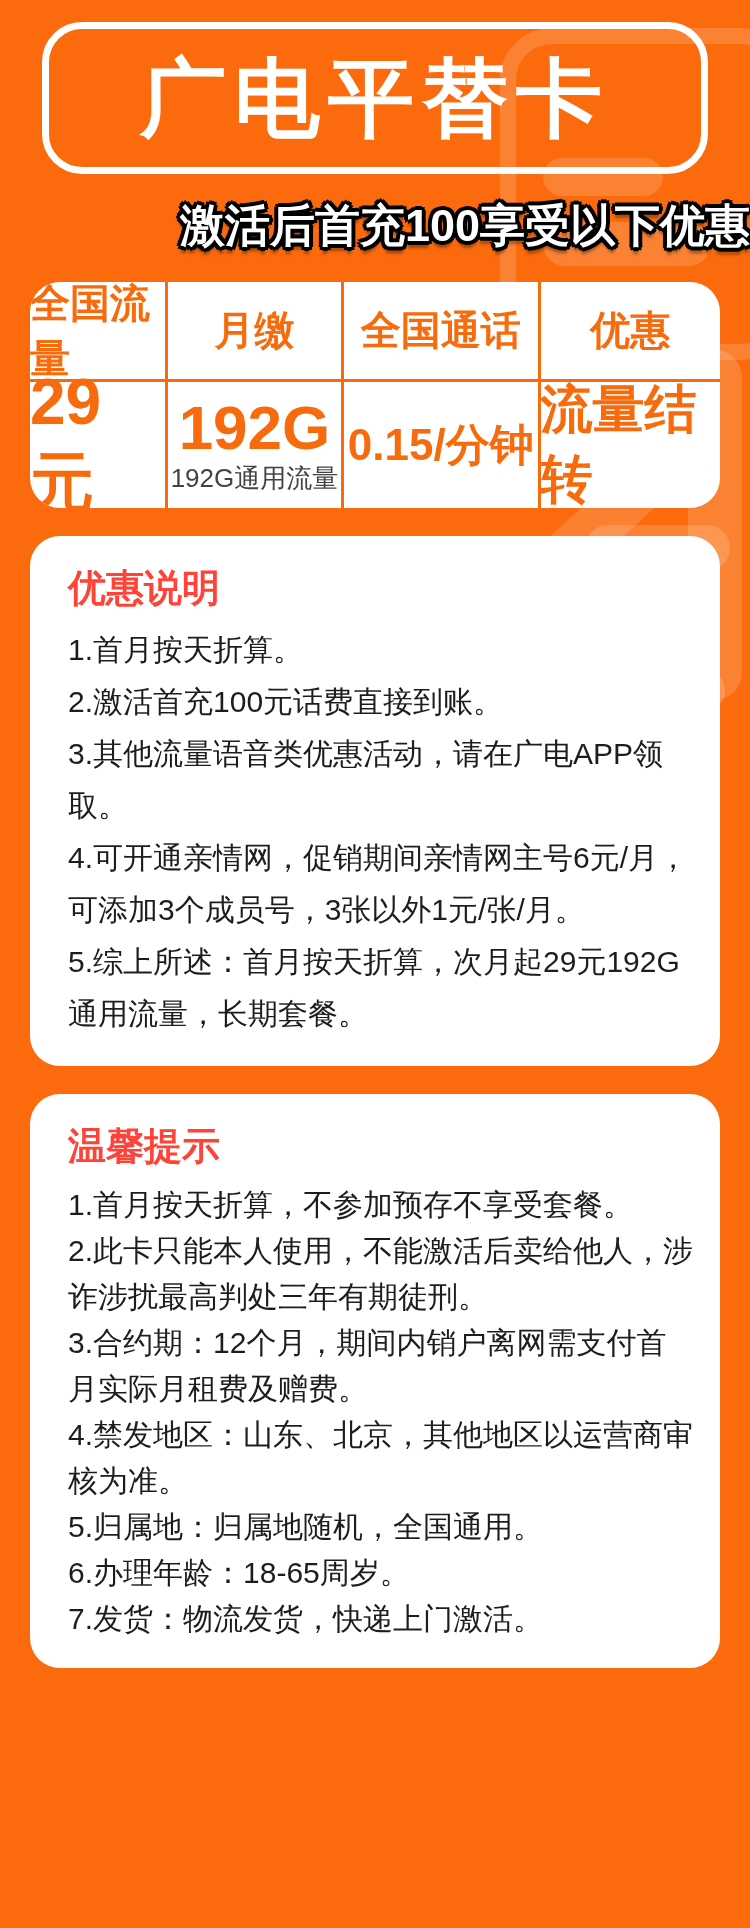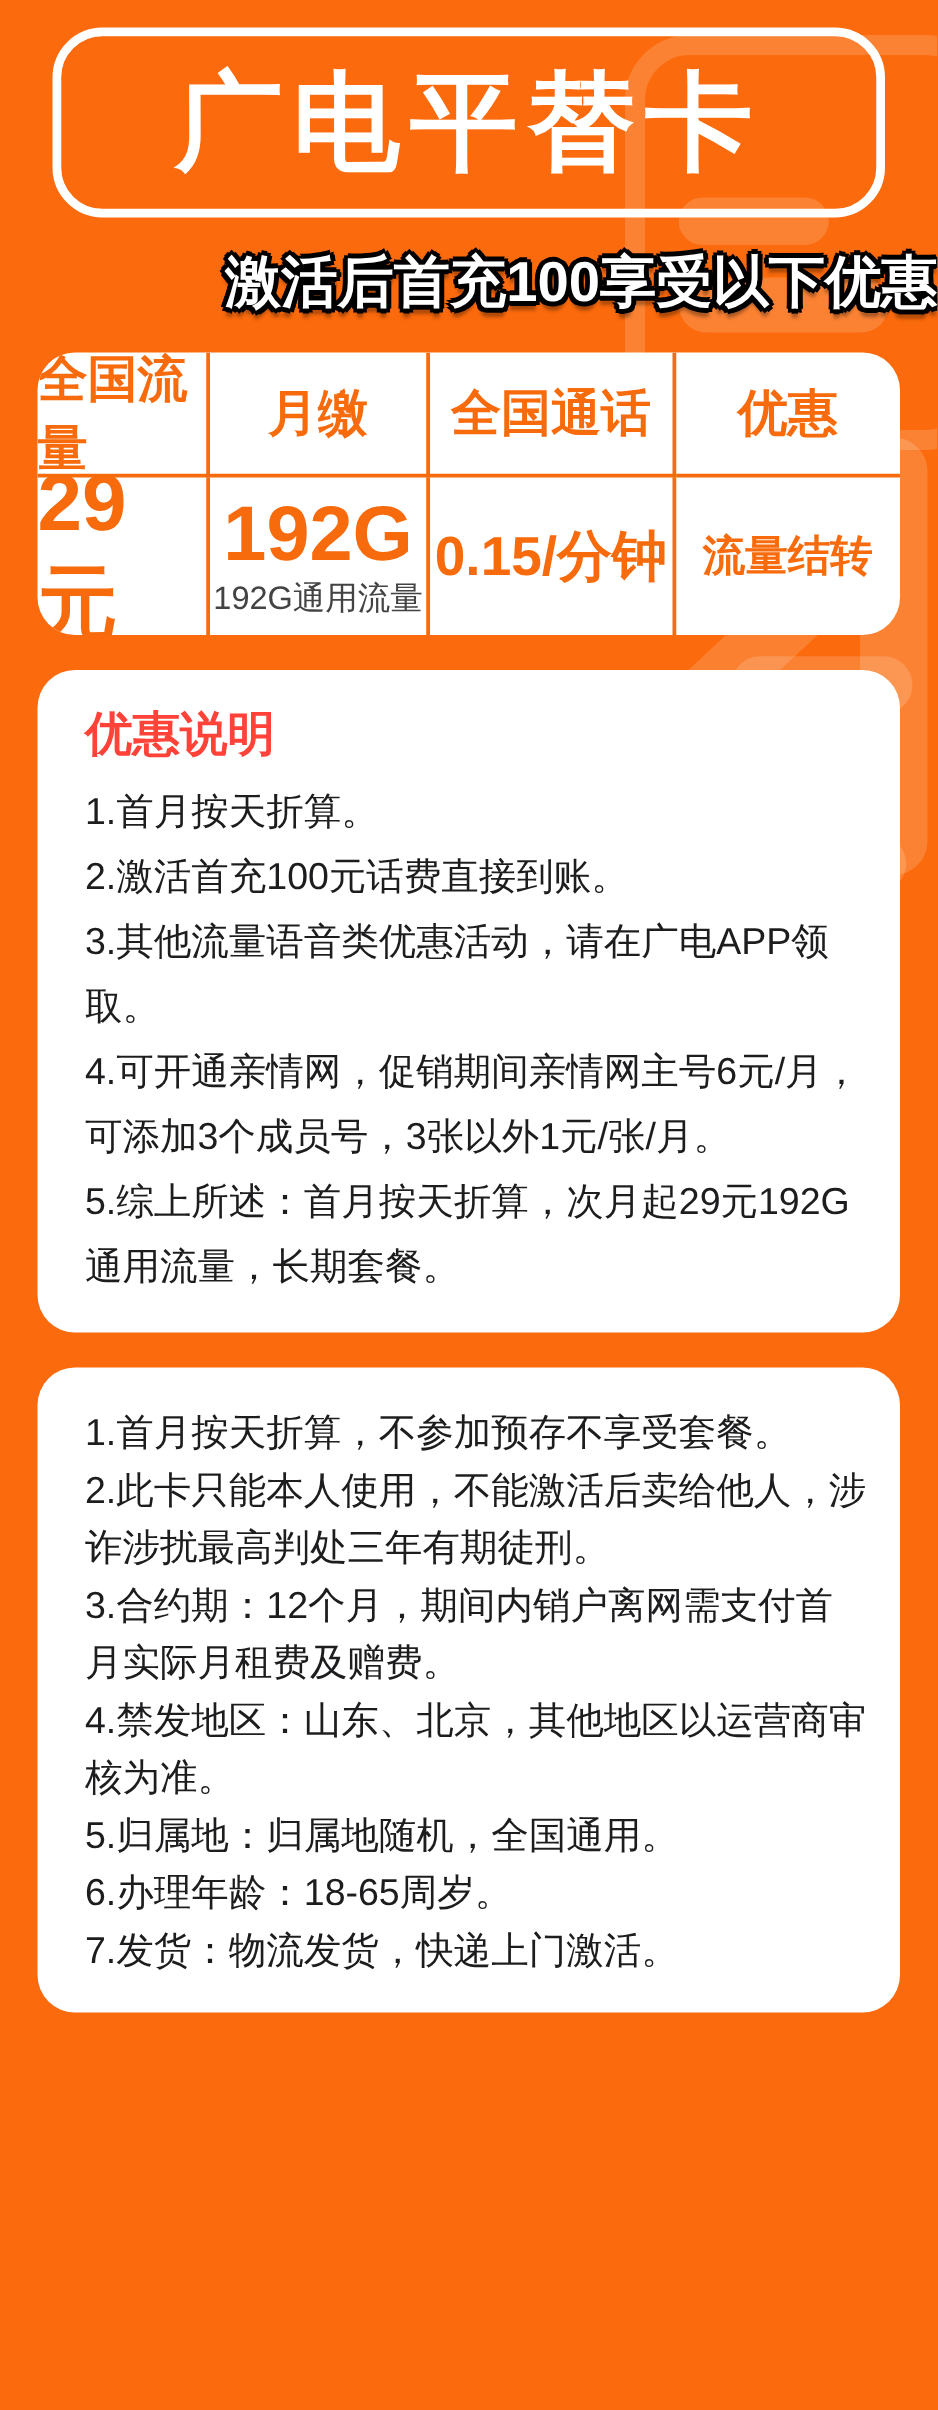--- a/index.html
+++ b/index.html
@@ -63,21 +63,21 @@
     grid-template-columns:20% 25.5% 28.5% 26%;}
   .cell{display:flex;flex-direction:column;align-items:center;justify-content:center;box-sizing:border-box;}
   .cell.head{height:100px;border-bottom:3px solid var(--accent-orange);
     color:var(--accent-orange);font-size:40px;font-weight:800;}
   .cell.val{height:126px;color:var(--accent-orange);font-weight:900;}
   .cell:not(.last){border-right:3px solid var(--accent-orange);}
   .v-fee{font-size:64px;}
   .v-data{font-size:62px;line-height:64px;}
   .v-note{font-size:26px;line-height:32px;font-weight:400;color:var(--table-note-gray);margin-top:2px;text-align:right;}
   .v-call{font-size:44px;}
-  .v-benefit{font-size:34px;}
+  .v-benefit{font-size:52px;}
   
   .text-card{box-sizing:border-box;padding:30px 24px 26px 38px;}
   .sec-title{
     margin:0 0 14px;color:var(--section-title-red);
     font-size:38px;font-weight:700;line-height:44px;
   }
   .line{margin:0;color:var(--body-text);font-size:30px;line-height:52px;}
   .indent{text-indent:2em;}
   .tips .line{line-height:46px;}
 </style>
@@ -131,20 +131,21 @@
     <section class="card text-card">
       <h2 class="sec-title">优惠说明</h2>
       <p class="line">1.首月按天折算。</p>
       <p class="line">2.激活首充100元话费直接到账。</p>
       <p class="line">3.其他流量语音类优惠活动，请在广电APP领取。</p>
       <p class="line">4.可开通亲情网，促销期间亲情网主号6元/月，可添加3个成员号，3张以外1元/张/月。</p>
       <p class="line">5.综上所述：首月按天折算，次月起29元192G通用流量，长期套餐。</p>
     </section>
 
     <section class="card text-card tips">
+      <h2 class="sec-title">温馨提示</h2>
       <p class="line">1.首月按天折算，不参加预存不享受套餐。</p>
       <p class="line">2.此卡只能本人使用，不能激活后卖给他人，涉诈涉扰最高判处三年有期徒刑。</p>
       <p class="line">3.合约期：12个月，期间内销户离网需支付首月实际月租费及赠费。</p>
       <p class="line">4.禁发地区：山东、北京，其他地区以运营商审核为准。</p>
       <p class="line">5.归属地：归属地随机，全国通用。</p>
       <p class="line">6.办理年龄：18-65周岁。</p>
       <p class="line">7.发货：物流发货，快递上门激活。</p>
     </section>
 
   </div>

